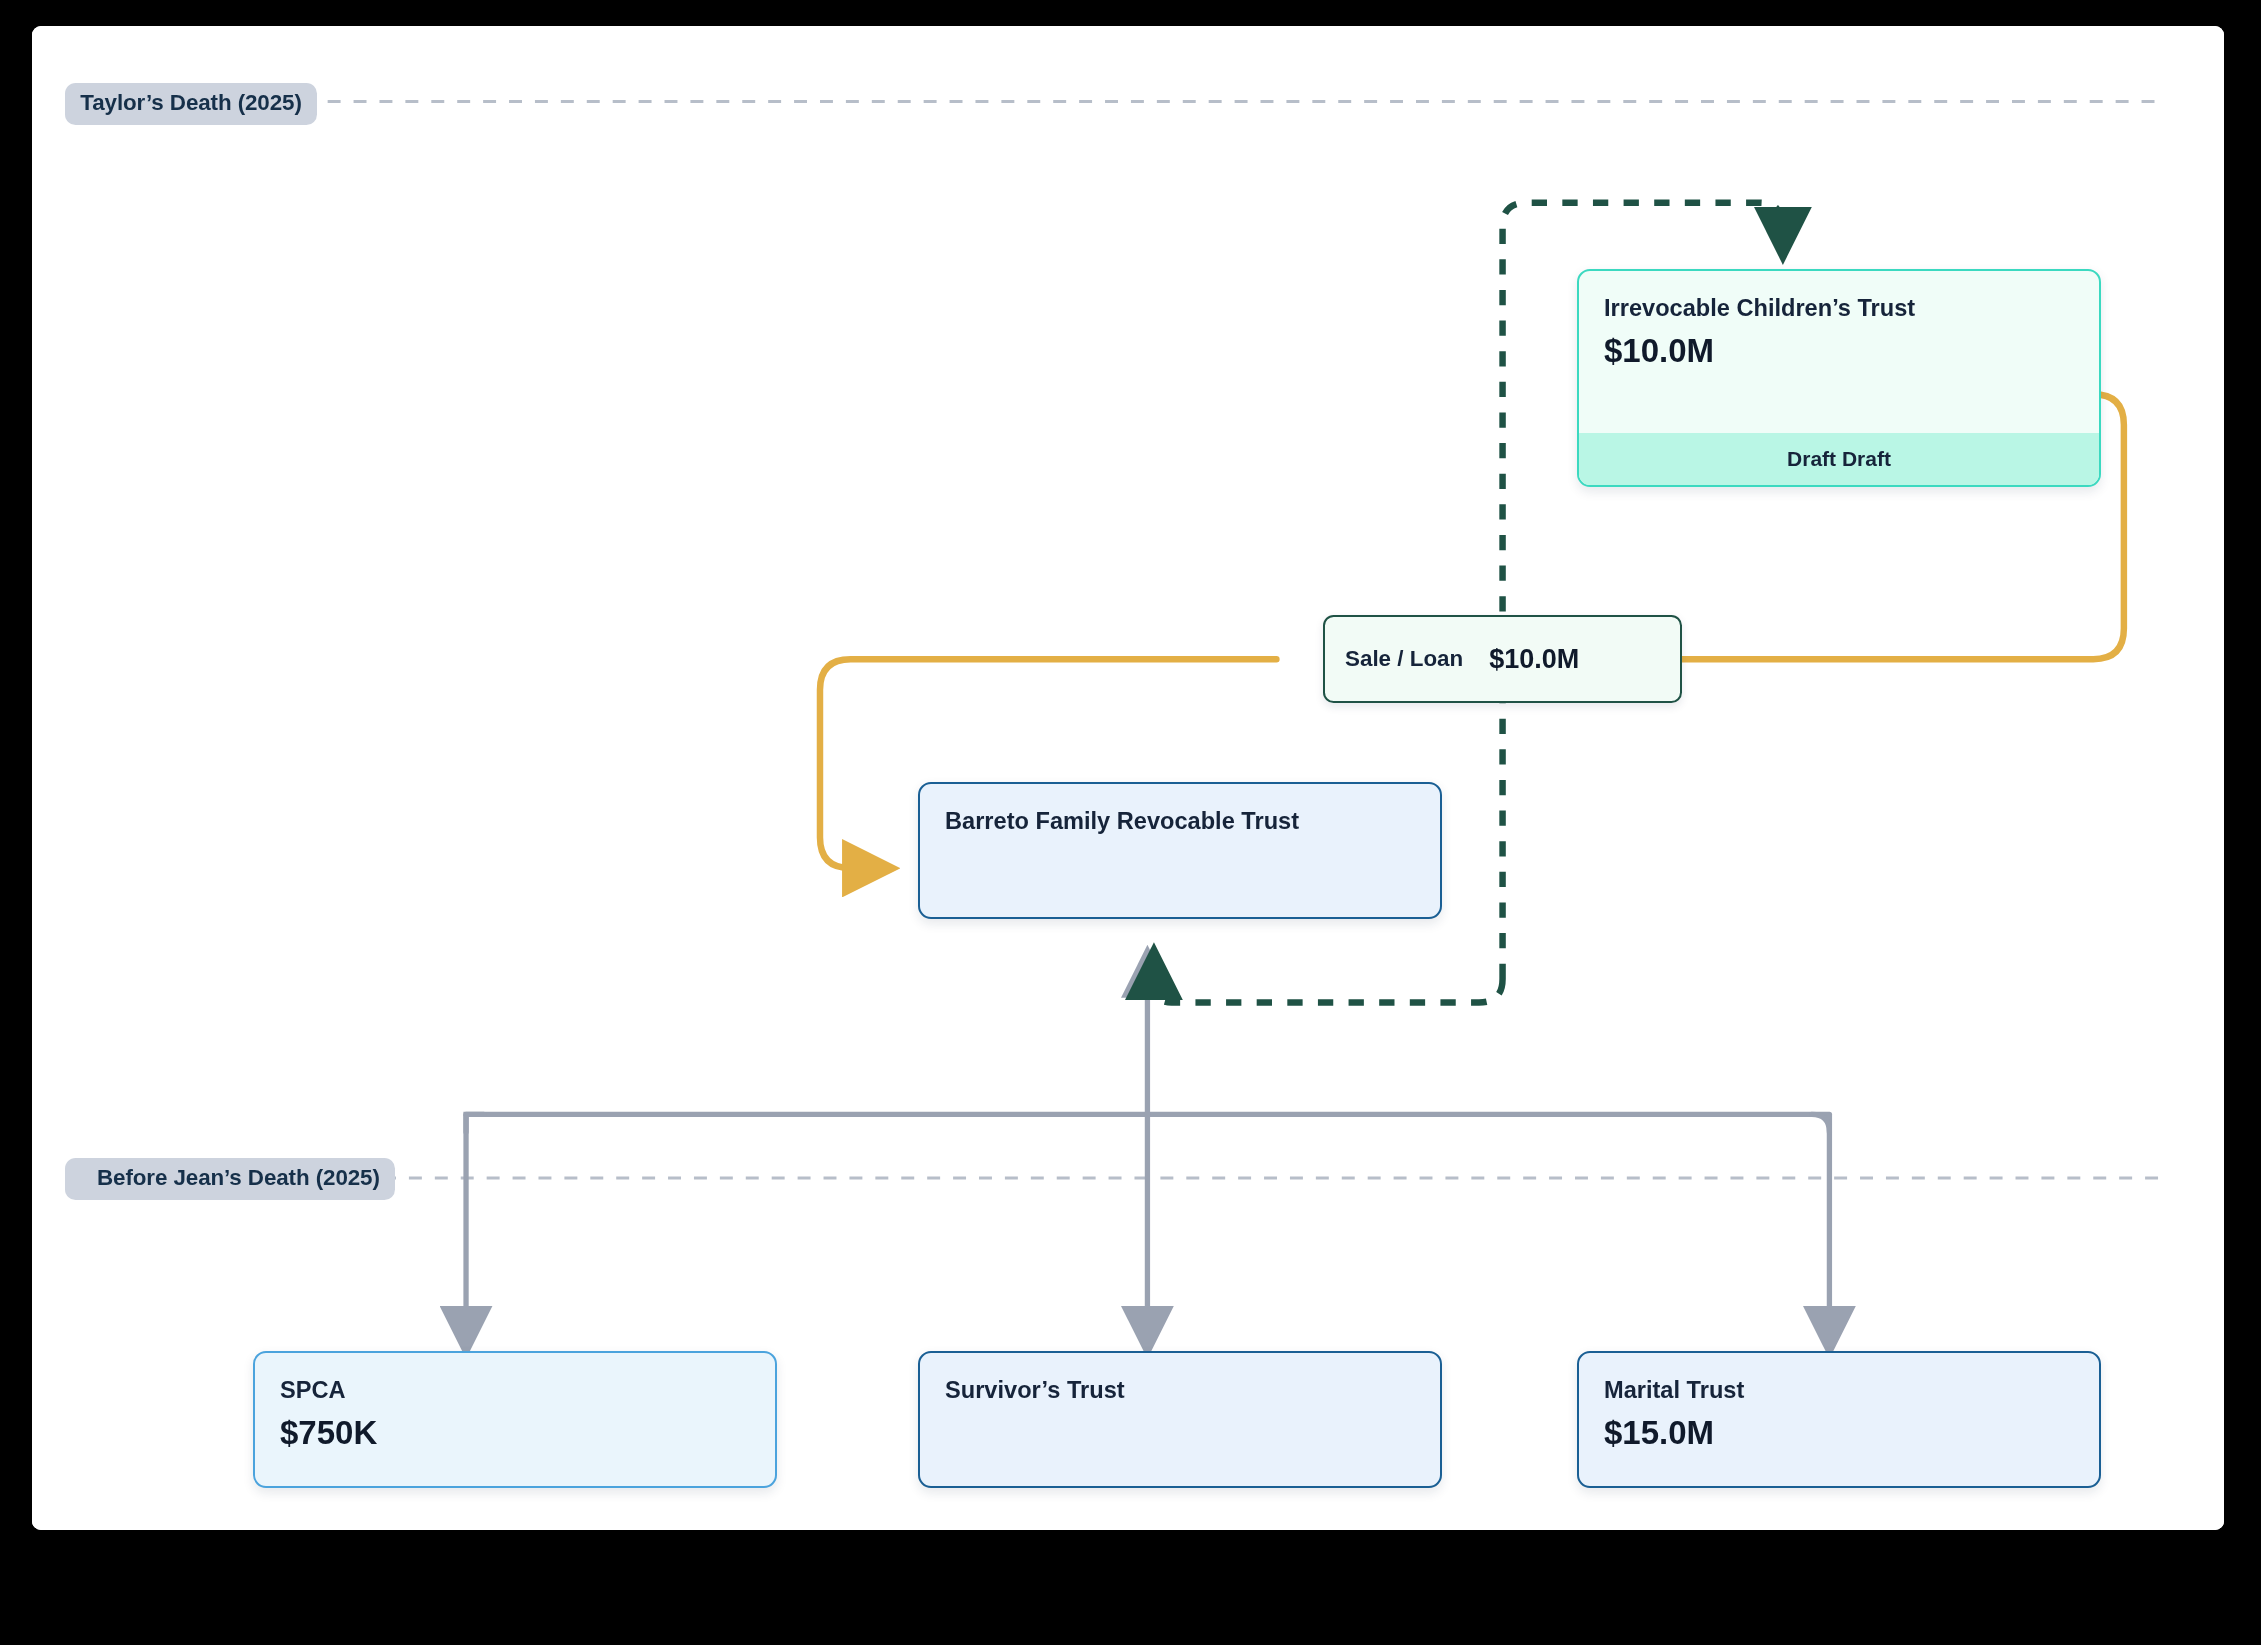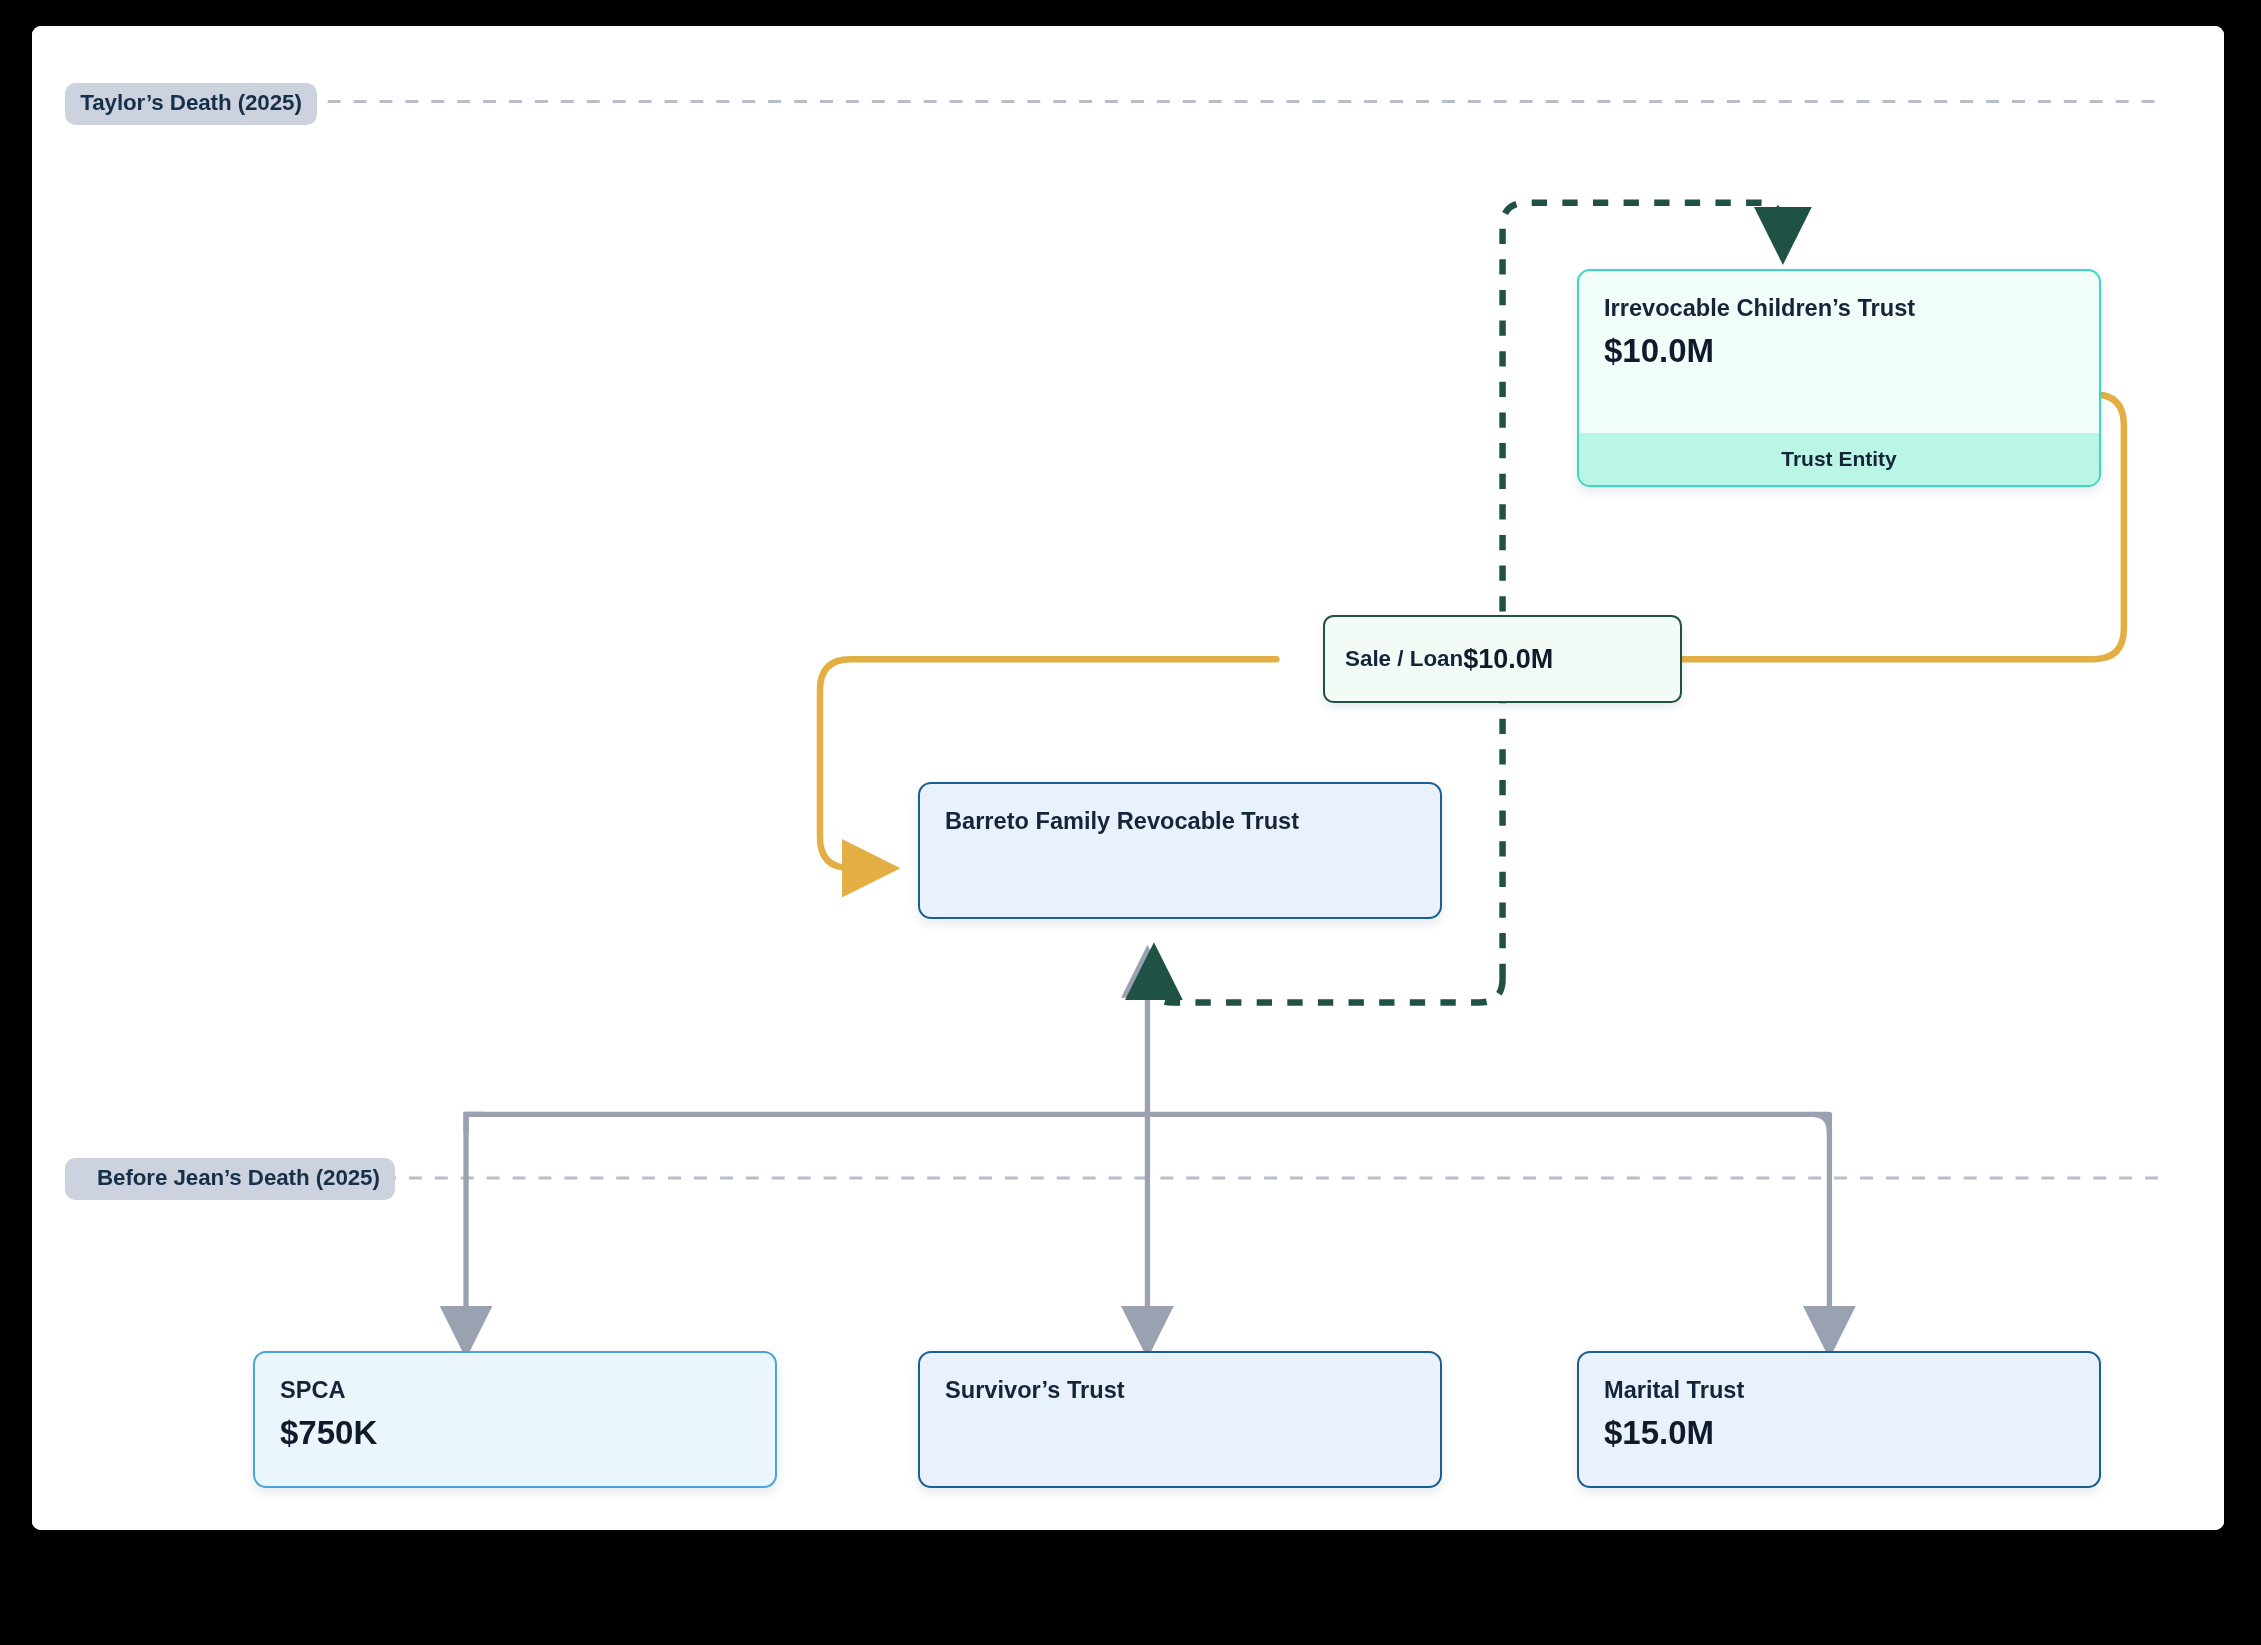--- a/index.html
+++ b/index.html
@@ -114,20 +114,21 @@
   }
 
   
   .node.flow {
     background: #f2fbf6;
     border: 2.9px solid #1f5245;
     border-radius: 10.6px;
     display: flex;
     align-items: center;
     padding: 0 20px;
+    gap: 26px;
     box-shadow: 0 3.5px 8.2px rgba(15, 40, 70, 0.10);
   }
   .node.flow .flow-label {
     font-size: 22.4px;
     font-weight: bold;
     color: #16243a;
     white-space: nowrap;
   }
   .node.flow .flow-value {
     font-size: 27px;
@@ -183,21 +184,21 @@
 
     <div class="band-label" style="left:33px; top:57px;">Taylor’s Death (2025)</div>
 
     <div class="band-label" style="left:33px; top:1132px;padding-left:32px;">Before Jean’s Death (2025)</div>
 
     <div class="node teal" style="left:1497px; top:243px; width:524px; height:218px;">
       <div class="node-body">
         <div class="node-title">Irrevocable Children’s Trust</div>
         <div class="node-value">$10.0M</div>
       </div>
-      <div class="node-footer">Trust Entity</div>
+      <div class="node-footer">Draft Draft</div>
     </div>
 
     <div class="node flow" style="left:1243px; top:589px; width:359px; height:88px;">
       <div class="flow-label">Sale / Loan</div>
       <div class="flow-value">$10.0M</div>
     </div>
 
     <div class="node blue" style="left:838px; top:756px; width:524px; height:137px;">
       <div class="node-body">
         <div class="node-title">Barreto Family Revocable Trust</div>

